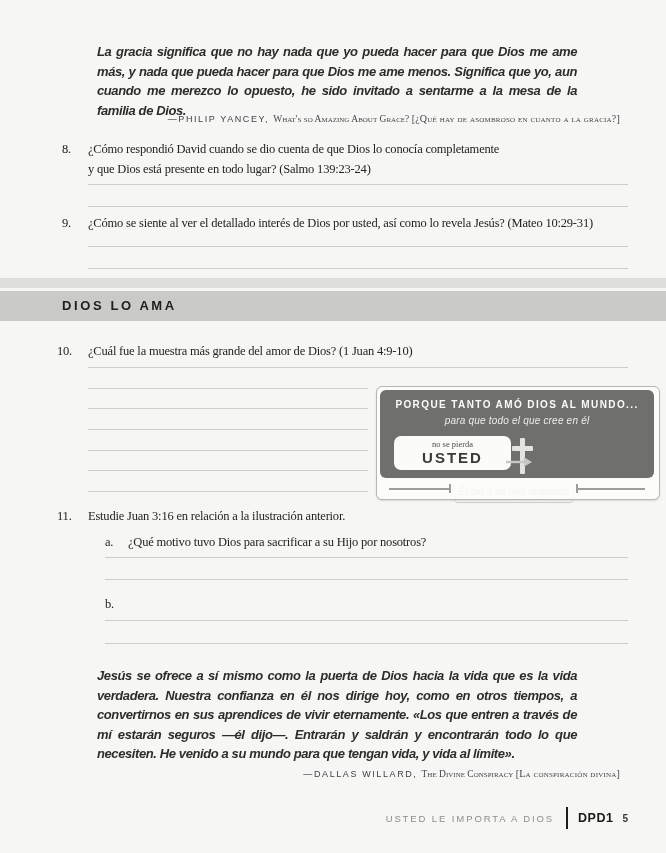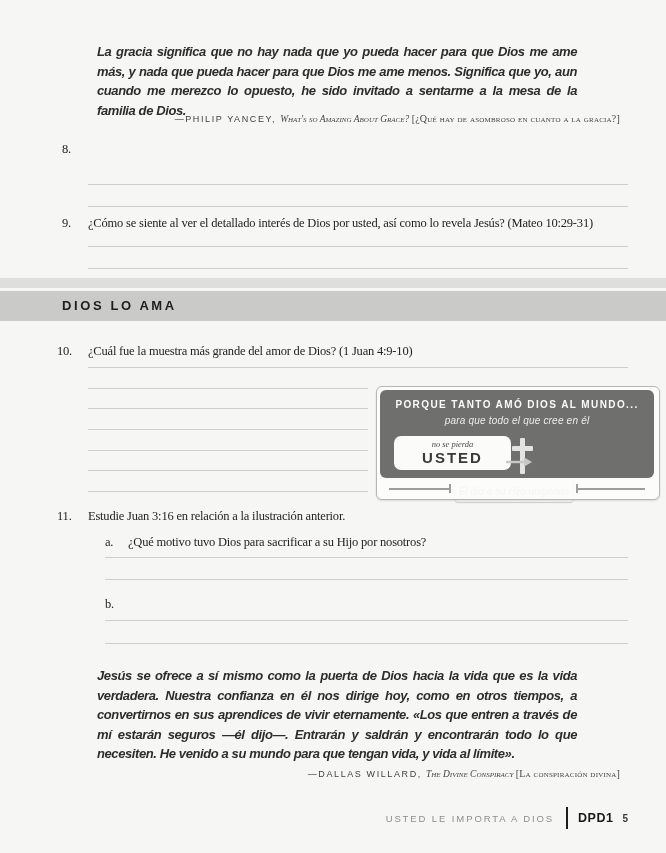--- a/index.html
+++ b/index.html
@@ -14,21 +14,21 @@
     position:absolute;left:97px;width:480px;
     font-style:italic;font-weight:bold;font-size:13px;line-height:19.5px;
     letter-spacing:-0.4px;color:#2d2d2b;text-align:justify;
   }
   .attr-row{
     position:absolute;left:97px;width:523px;text-align:right;
     white-space:nowrap;color:#45454a;
   }
   .attr-author{font-size:9px;letter-spacing:1.6px;color:#3f3f44;}
   .attr-title{
-    font-family:"Liberation Serif",serif;font-style:italic;
+    font-family:"Liberation Serif",serif;
     font-variant:small-caps;font-size:9.5px;color:#45454a;
   }
   .attr-trans{
     font-family:"Liberation Serif",serif;font-variant:small-caps;
     font-size:10px;letter-spacing:0.2px;color:#45454a;margin-top:48px;
   }
   
   .q-num,.q-text{
     position:absolute;font-family:"Liberation Serif",serif;
     font-size:12.5px;line-height:20px;letter-spacing:-0.2px;color:#232321;
@@ -63,21 +63,21 @@
     color:#ececea;font-style:italic;font-size:10px;letter-spacing:0.2px;
   }
   .wbox{
     position:absolute;top:46px;width:117px;height:34px;
     background:#fbfbf9;border-radius:7px;text-align:center;
   }
   .wbox-left{left:14px;}
   .wbox-right{left:143px;}
   .wbox-caption{
     display:block;margin-top:3px;font-family:"Liberation Serif",serif;
-    font-style:italic;font-size:8.5px;color:#4c4c4a;white-space:nowrap;
+    font-size:8.5px;color:#4c4c4a;white-space:nowrap;
   }
   .wbox-label{
     display:block;margin-top:0px;font-weight:bold;font-size:15px;
     letter-spacing:2px;color:#3a3a38;
   }
   .cross-v{position:absolute;left:140px;top:48px;width:5px;height:36px;background:#e3e3e1;border-radius:1px;}
   .cross-h{position:absolute;left:132px;top:56px;width:21px;height:5px;background:#e3e3e1;border-radius:1px;}
   .arrow-svg{position:absolute;left:126px;top:66px;}
   .ill-tab{
     position:absolute;left:455px;top:481px;width:118px;height:21px;
@@ -101,20 +101,22 @@
 <body>
 
 <div id="page">
 
   <div class="quote" style="top:42px;">La gracia significa que no hay nada que yo pueda hacer para que Dios me ame más, y nada que pueda hacer para que Dios me ame menos. Significa que yo, aun cuando me merezco lo opuesto, he sido invitado a sentarme a la mesa de la familia de Dios.</div>
   <div class="attr-row" style="top:108px;">
     <span class="attr-author">—PHILIP YANCEY, </span><span class="attr-title">What's so Amazing About Grace? </span><span class="attr-trans">[¿Qué hay de asombroso en cuanto a la gracia?]</span>
   </div>
 
   <div class="q-num" style="left:62px;top:139px;">8.</div>
+  <div class="q-text preline" style="left:88px;top:139px;">¿Cómo respondió David cuando se dio cuenta de que Dios lo conocía completamente
+y que Dios está presente en todo lugar? (Salmo 139:23-24)</div>
   <div class="aline" style="left:88px;top:184px;width:540px;"></div>
   <div class="aline" style="left:88px;top:206px;width:540px;"></div>
 
   <div class="q-num" style="left:62px;top:213px;">9.</div>
   <div class="q-text nowrap" style="left:88px;top:213px;">¿Cómo se siente al ver el detallado interés de Dios por usted, así como lo revela Jesús? (Mateo 10:29-31)</div>
   <div class="aline" style="left:88px;top:246px;width:540px;"></div>
   <div class="aline" style="left:88px;top:268px;width:540px;"></div>
 
   <div class="band-light"></div>
   <div class="band">

